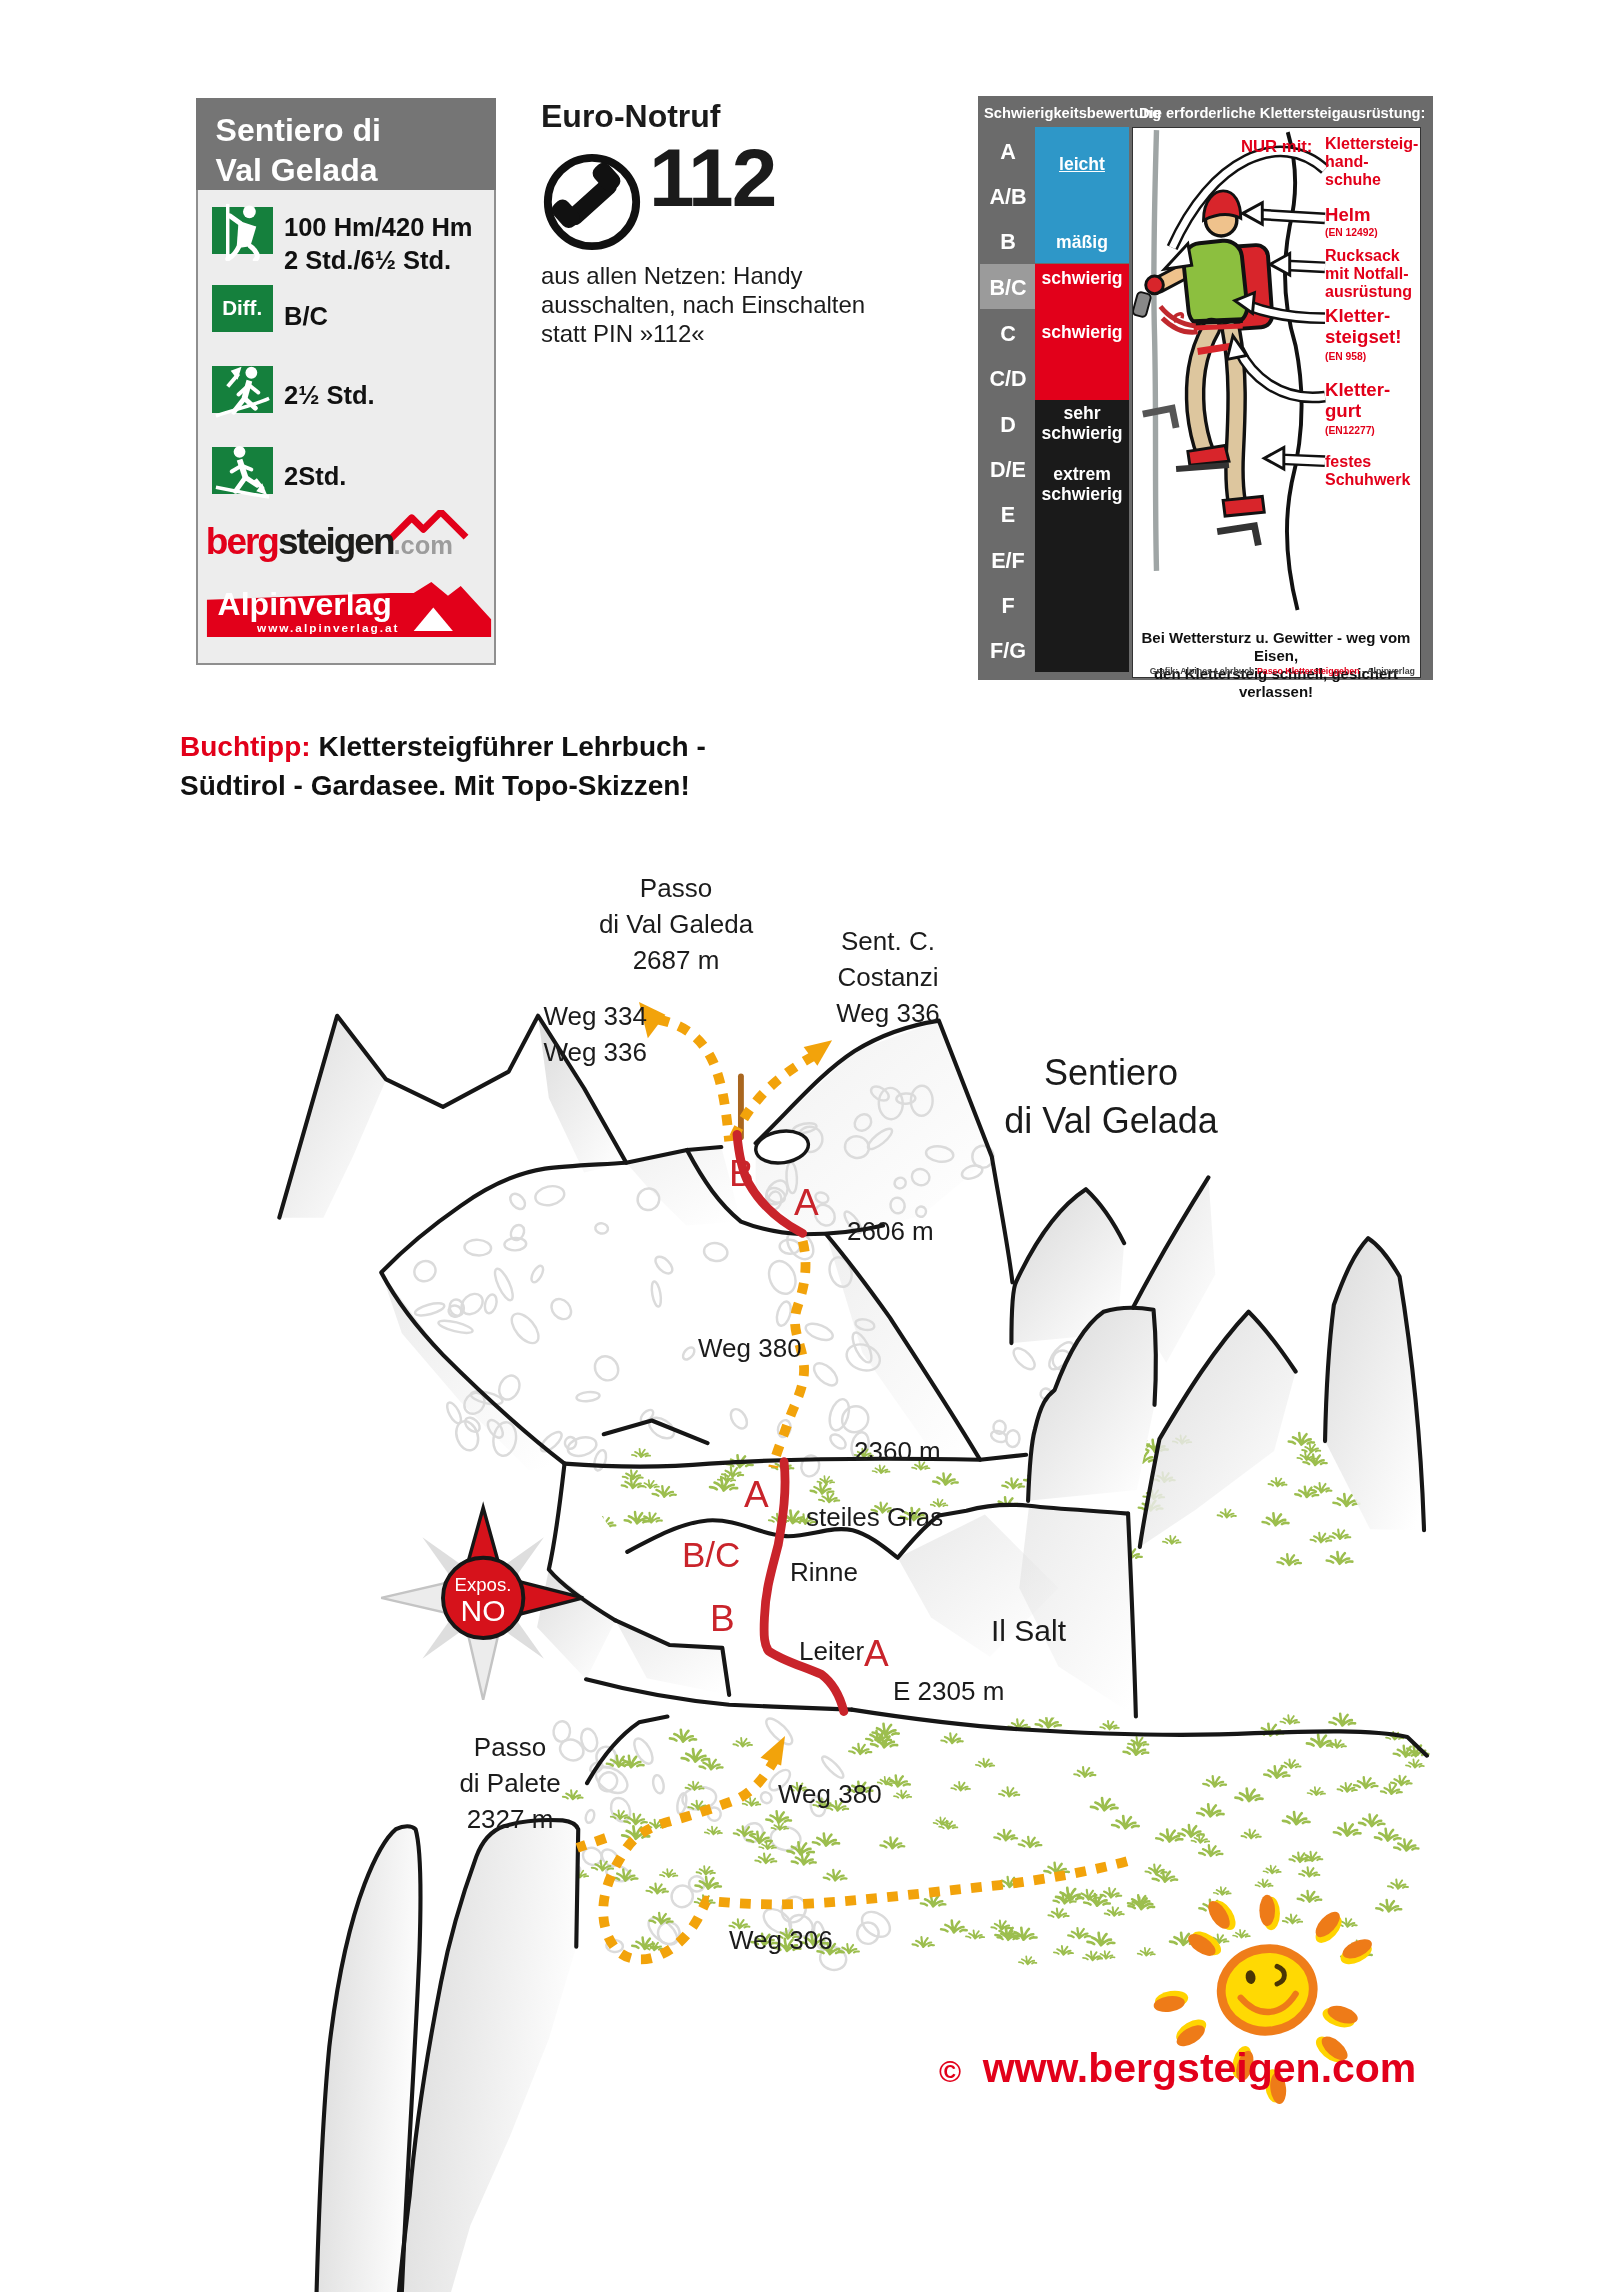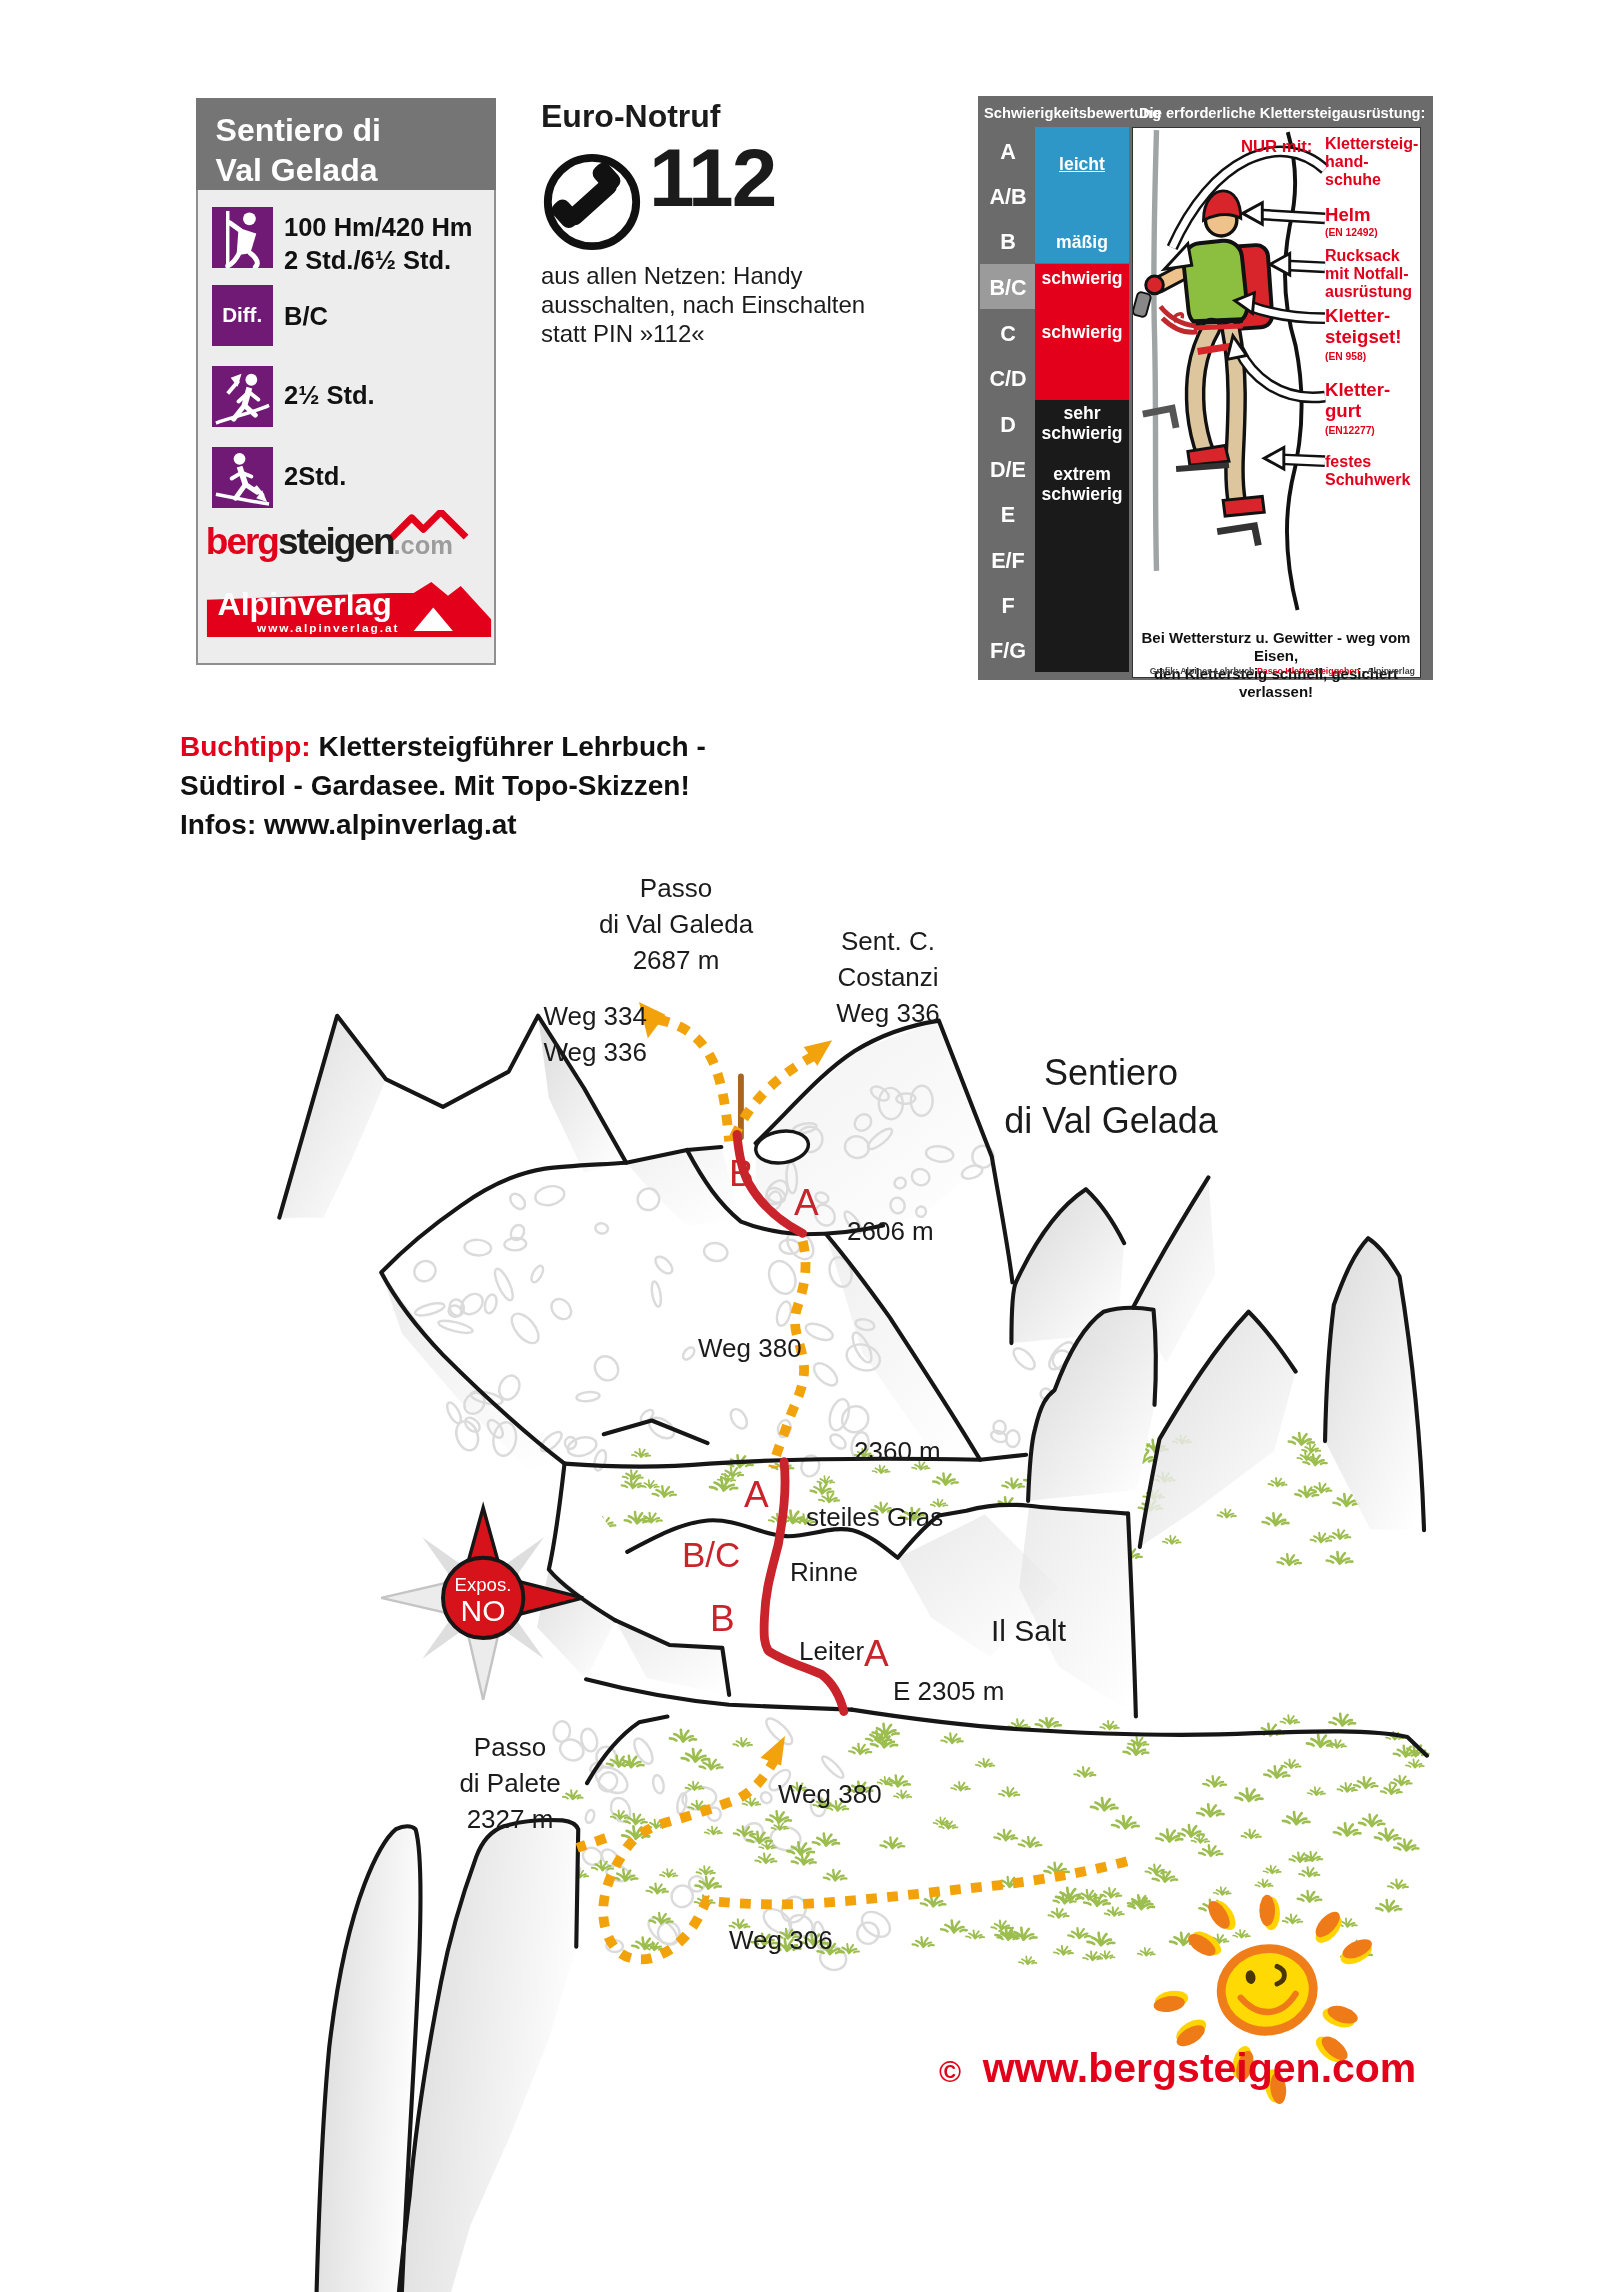--- a/index.html
+++ b/index.html
@@ -4,21 +4,21 @@
 <style>
   html,body{margin:0;padding:0;background:#fff;}
   .page{position:relative;width:1622px;height:2293px;margin:0 auto;background:#ffffff;
         font-family:"Liberation Sans",sans-serif;color:#1b1b1b;overflow:hidden;}
   .abs{position:absolute;}
   .nw{white-space:nowrap;}
   .cc{transform:translateX(-50%);text-align:center;}
   
   .ibox-head{background:#757575;color:#fff;font-size:32px;font-weight:bold;line-height:40px;padding:11.8px 0 0 19.6px;}
   .ibox-body{background:#EDEDED;border:2px solid #8f8f8f;border-top:none;}
-  .isq{width:61px;height:61px;background:#701a75;display:flex;align-items:center;justify-content:center;}
+  .isq{width:61px;height:47px;background:#15803d;display:flex;align-items:center;justify-content:center;}
   .irow-txt{font-size:25.5px;font-weight:bold;line-height:33px;color:#111;}
   
   .dpanel{background:#6B6B6B;}
   .dhead{color:#fff;font-size:14.7px;font-weight:bold;}
   .grade{position:absolute;left:980px;width:56px;text-align:center;color:#fff;font-size:21.6px;font-weight:bold;}
   .bandtxt{position:absolute;left:1035px;width:94px;text-align:center;color:#fff;font-size:17.6px;font-weight:bold;line-height:19.6px;}
   .eqlbl{position:absolute;left:1325px;color:#E2001A;font-weight:bold;font-size:16px;line-height:18px;}
   .eqsub{font-size:10.3px;font-weight:bold;color:#E2001A;}
   
   .mlabel{position:absolute;font-size:26px;color:#1b1b1b;line-height:36px;white-space:nowrap;}
@@ -759,21 +759,20 @@
     <div>Bei Wettersturz u. Gewitter - weg vom Eisen,</div>
     <div>den Klettersteig schnell, gesichert verlassen!</div>
   </div>
   <div class="abs nw" style="left:1135px;top:666px;width:280px;text-align:right;font-size:8.8px;font-weight:bold;color:#444;">
     <span>Grafik: Alpines Lehrbuch </span><span style="color:#E2001A;">Passo Klettersteiggehen</span><span> - Alpinverlag</span>
   </div>
 
   <div class="abs buch" style="left:180px;top:727px;">
     <div><span class="red">Buchtipp:</span><span> Klettersteigführer Lehrbuch -</span></div>
     <div>Südtirol - Gardasee. Mit Topo-Skizzen!</div>
-    <div>Infos: www.alpinverlag.at</div>
   </div>
 
   <div class="mlabel cc" style="left:676px;top:870px;">
     <div>Passo</div>
     <div>di Val Galeda</div>
     <div>2687 m</div>
   </div>
   <div class="mlabel cc" style="left:888px;top:923px;">
     <div>Sent. C.</div>
     <div>Costanzi</div>

